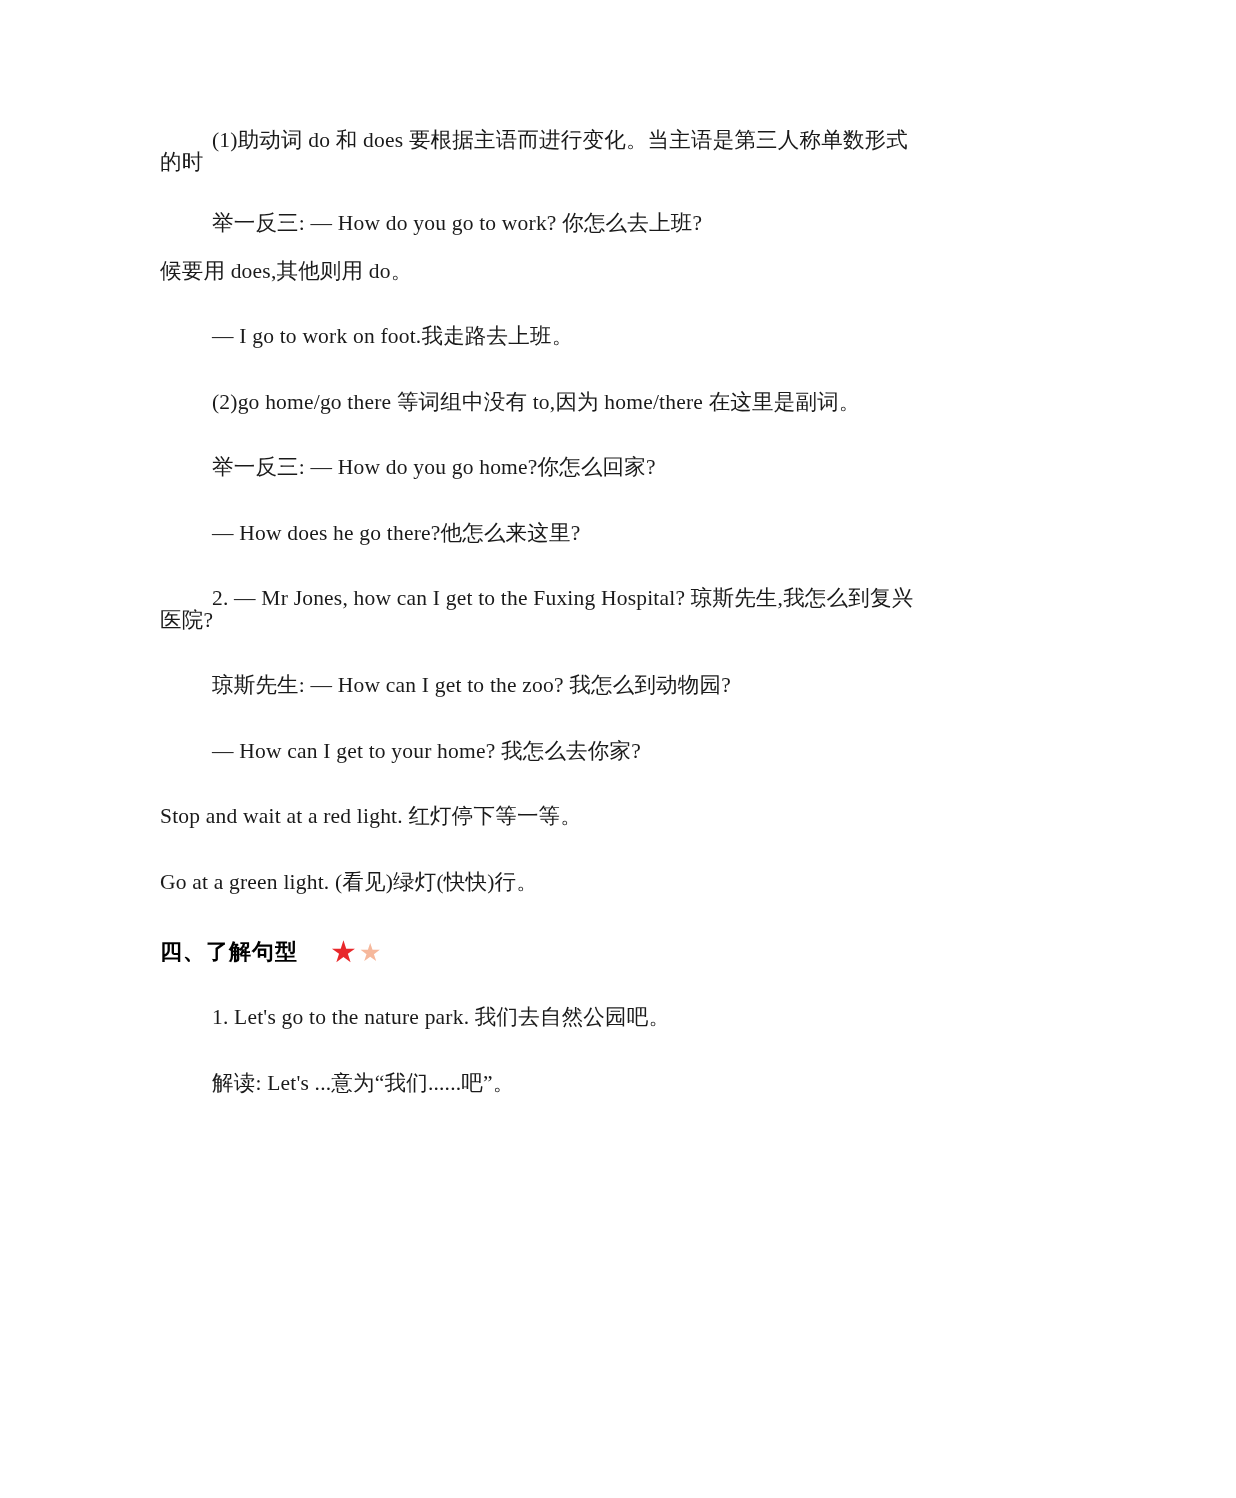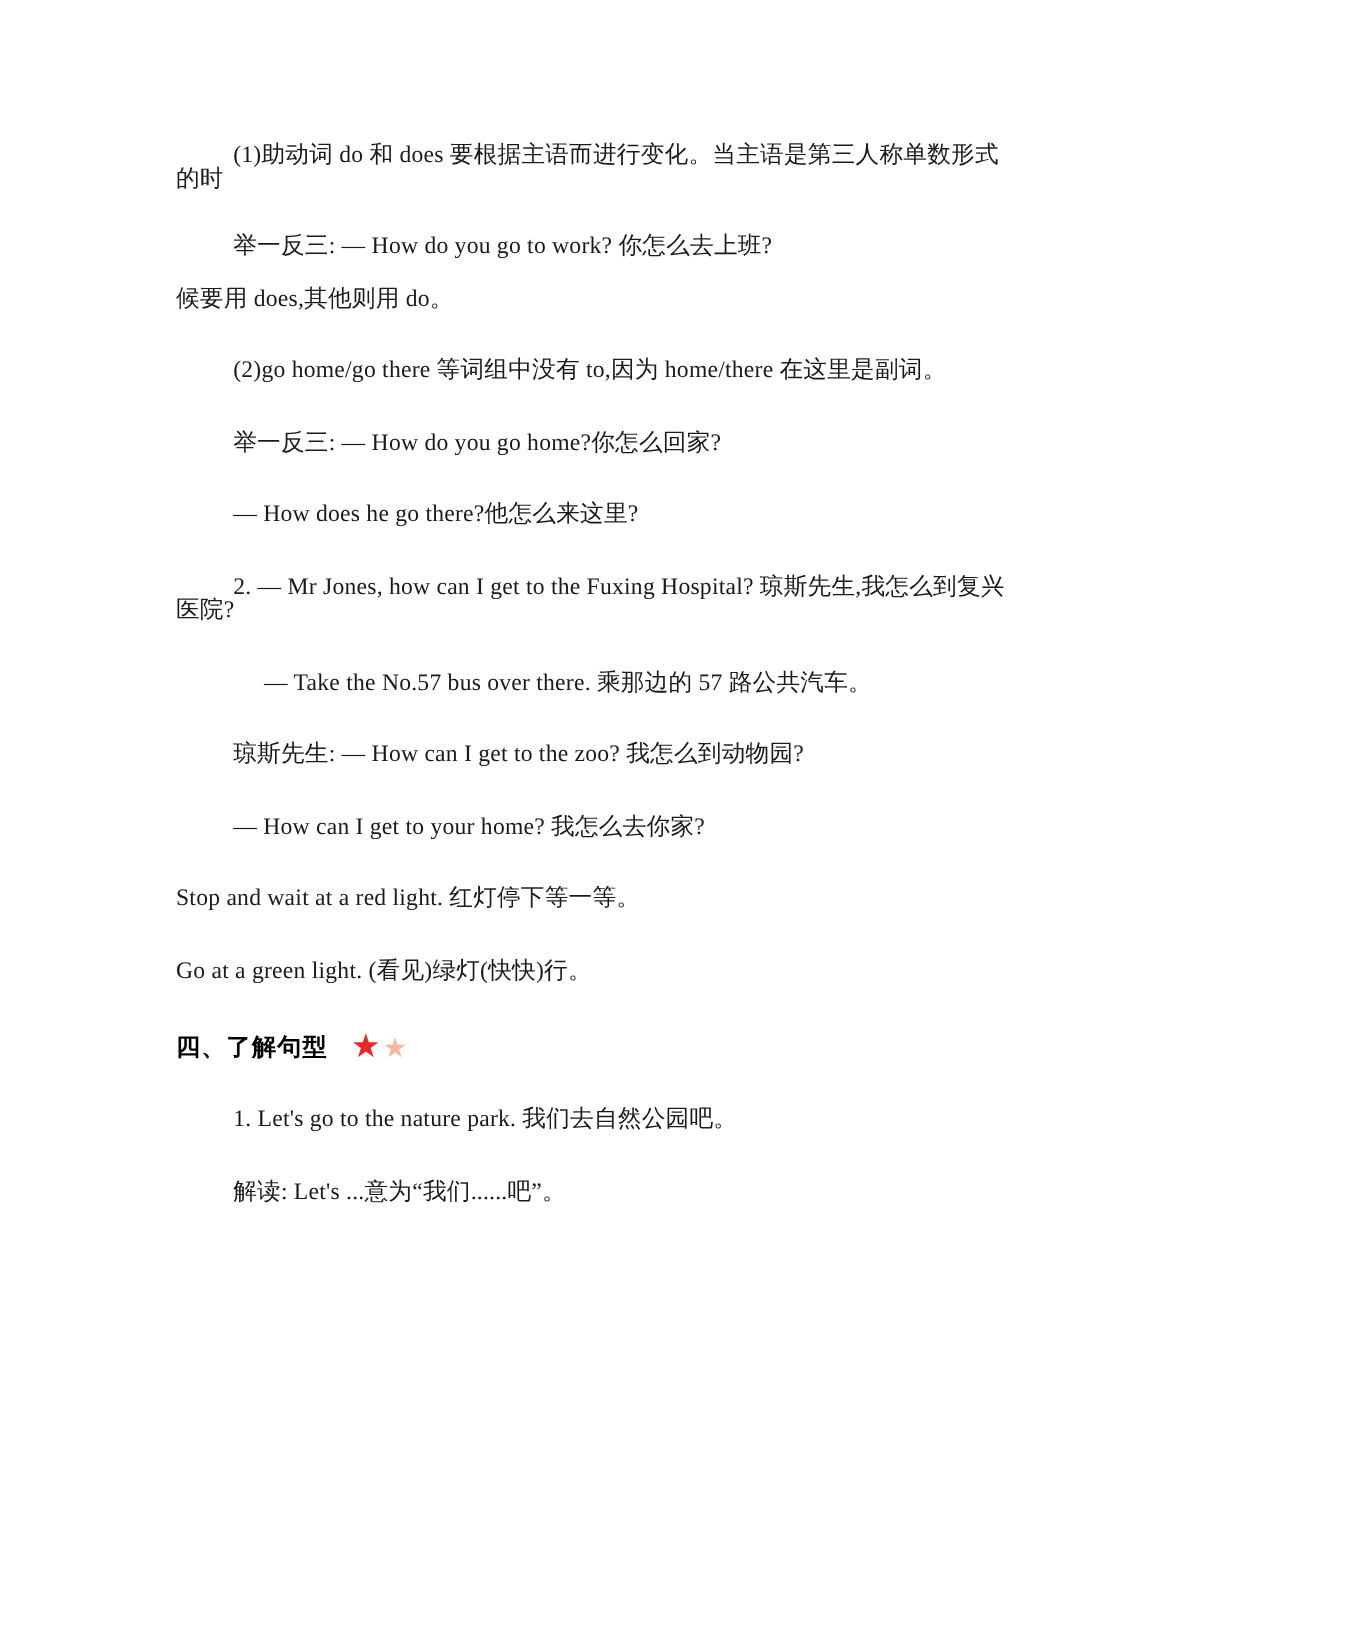--- a/index.html
+++ b/index.html
@@ -37,21 +37,21 @@
     margin-top: -18px;
   }
   .section-heading {
     font-family: "DejaVu Sans", "Liberation Sans", sans-serif;
     font-weight: bold;
     font-size: 22px;
     color: #000;
     margin: 0 0 40px 0;
     display: flex;
     align-items: center;
-    gap: 7px;
+    gap: 18px;
   }
   .section-heading .heading-text {
     letter-spacing: 1px;
   }
   .stars {
     display: inline-flex;
     align-items: center;
     gap: 2px;
     margin-left: 14px;
   }
@@ -67,25 +67,25 @@
 </style>
 </head>
 <body>
 
 <div class="page">
 
   <div class="para-block">
     <p class="line indent-1 first-line">(1)助动词 do 和 does 要根据主语而进行变化。当主语是第三人称单数形式的时</p>
     <p class="line indent-1">举一反三: — How do you go to work? 你怎么去上班?</p>
     <p class="line indent-0 wrap-line">候要用 does,其他则用 do。</p>
+    <p class="line indent-1">— I go to work on foot.我走路去上班。</p>
     <p class="line indent-1">(2)go home/go there 等词组中没有 to,因为 home/there 在这里是副词。</p>
     <p class="line indent-1">举一反三: — How do you go home?你怎么回家?</p>
     <p class="line indent-1">— How does he go there?他怎么来这里?</p>
     <p class="line indent-1">2. — Mr Jones, how can I get to the Fuxing Hospital? 琼斯先生,我怎么到复兴医院?</p>
-    <p class="line indent-2">— Take the No.57 bus over there. 乘那边的 57 路公共汽车。</p>
     <p class="line indent-1">琼斯先生: — How can I get to the zoo? 我怎么到动物园?</p>
     <p class="line indent-1">— How can I get to your home? 我怎么去你家?</p>
     <p class="line indent-0">Stop and wait at a red light. 红灯停下等一等。</p>
     <p class="line indent-0">Go at a green light. (看见)绿灯(快快)行。</p>
   </div>
 
   <div class="section-heading">
     <span class="heading-text">四、了解句型</span>
     <span class="stars">
       <span class="star star-1">★</span>

